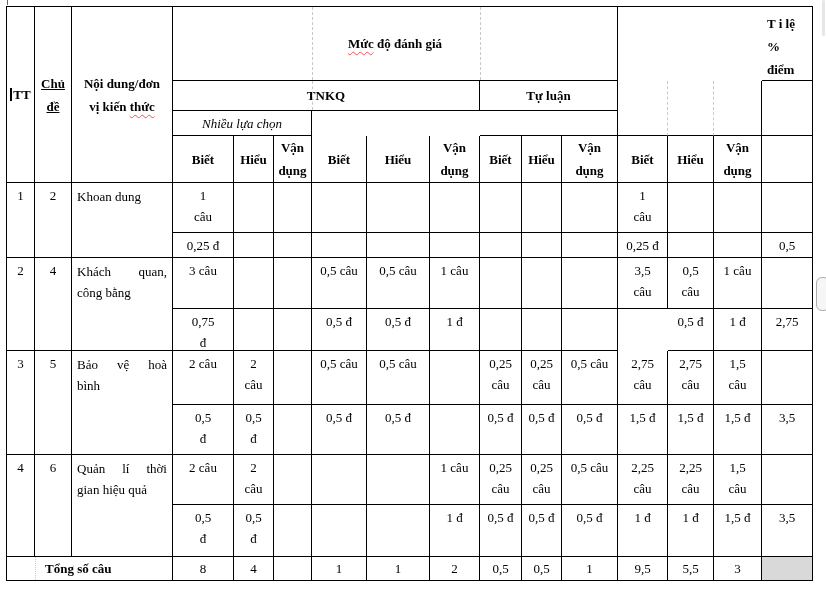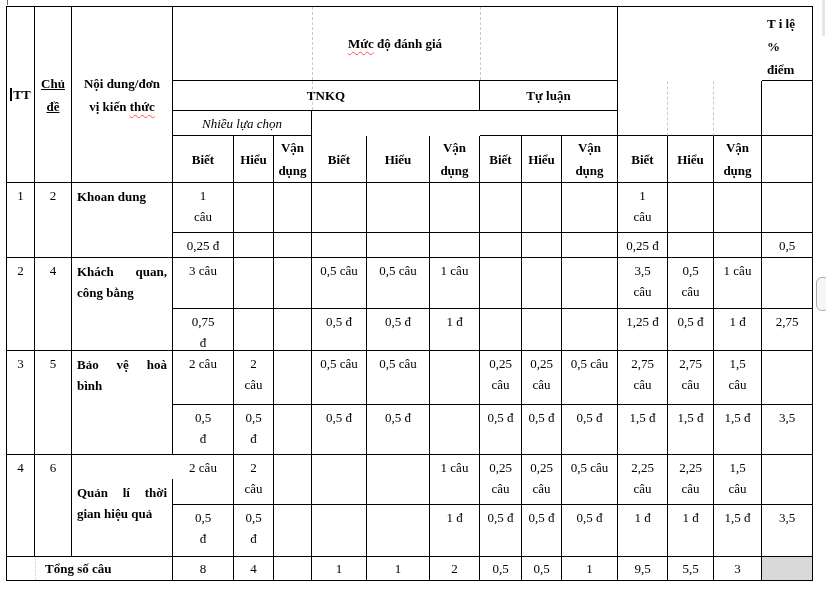--- a/index.html
+++ b/index.html
@@ -20,21 +20,21 @@
     font-size:13px;line-height:21px;
   }
   .tx{white-space:pre-line;}
   
   .h{font-weight:bold;display:flex;align-items:center;justify-content:center;text-align:center;line-height:23px;}
   
   .i{font-style:italic;display:flex;align-items:center;justify-content:center;text-align:center;}
   
   .d{text-align:center;padding-top:2px;}
   
-  .nm{font-weight:bold;padding:3px 5px 0 5px;}
+  .nm{font-weight:normal;padding:3px 5px 0 5px;}
   .nm .line{line-height:21px;}
   .jline{display:flex;justify-content:space-between;}
   
   .tl{display:block;text-align:left;padding:5px 0 0 5px;}
   
   .ft{font-weight:bold;display:flex;align-items:center;padding-left:38px;}
   .ftv{text-align:center;padding-top:1px;}
   .g{background:#d9d9d9;}
   .dr{border-right:1px dashed #c9c9c9;}
   .sep{position:absolute;top:0;bottom:0;width:0;border-left:1px dashed #c9c9c9;}
@@ -189,21 +189,20 @@
     <div class="cell d" style="grid-area: 8 / 4 / span 1 / span 1;"><span class="tx">0,75
 đ</span></div>
     <div class="cell d" style="grid-area: 8 / 5 / span 1 / span 1;"></div>
     <div class="cell d" style="grid-area: 8 / 6 / span 1 / span 1;"></div>
     <div class="cell d" style="grid-area: 8 / 7 / span 1 / span 1;"><span class="tx">0,5 đ</span></div>
     <div class="cell d" style="grid-area: 8 / 8 / span 1 / span 1;"><span class="tx">0,5 đ</span></div>
     <div class="cell d" style="grid-area: 8 / 9 / span 1 / span 1;"><span class="tx">1 đ</span></div>
     <div class="cell d" style="grid-area: 8 / 10 / span 1 / span 1;"></div>
     <div class="cell d" style="grid-area: 8 / 11 / span 1 / span 1;"></div>
     <div class="cell d" style="grid-area: 8 / 12 / span 1 / span 1;"></div>
-    <div class="cell d" style="grid-area: 8 / 13 / span 1 / span 1;"><span class="tx">1,25 đ</span></div>
     <div class="cell d" style="grid-area: 8 / 14 / span 1 / span 1;"><span class="tx">0,5 đ</span></div>
     <div class="cell d" style="grid-area: 8 / 15 / span 1 / span 1;"><span class="tx">1 đ</span></div>
     <div class="cell d" style="grid-area: 8 / 16 / span 1 / span 1;"><span class="tx">2,75</span></div>
     <div class="cell d" style="grid-area: 9 / 1 / span 2 / span 1;"><span class="tx">3</span></div>
     <div class="cell d" style="grid-area: 9 / 2 / span 2 / span 1;"><span class="tx">5</span></div>
     <div class="cell nm" style="grid-area: 9 / 3 / span 2 / span 1;">
       <div class="line jline">
         <span>Bảo</span>
         <span>vệ</span>
         <span>hoà</span>
@@ -239,21 +238,21 @@
     <div class="cell d" style="grid-area: 10 / 9 / span 1 / span 1;"></div>
     <div class="cell d" style="grid-area: 10 / 10 / span 1 / span 1;"><span class="tx">0,5 đ</span></div>
     <div class="cell d" style="grid-area: 10 / 11 / span 1 / span 1;"><span class="tx">0,5 đ</span></div>
     <div class="cell d" style="grid-area: 10 / 12 / span 1 / span 1;"><span class="tx">0,5 đ</span></div>
     <div class="cell d" style="grid-area: 10 / 13 / span 1 / span 1;"><span class="tx">1,5 đ</span></div>
     <div class="cell d" style="grid-area: 10 / 14 / span 1 / span 1;"><span class="tx">1,5 đ</span></div>
     <div class="cell d" style="grid-area: 10 / 15 / span 1 / span 1;"><span class="tx">1,5 đ</span></div>
     <div class="cell d" style="grid-area: 10 / 16 / span 1 / span 1;"><span class="tx">3,5</span></div>
     <div class="cell d" style="grid-area: 11 / 1 / span 2 / span 1;"><span class="tx">4</span></div>
     <div class="cell d" style="grid-area: 11 / 2 / span 2 / span 1;"><span class="tx">6</span></div>
-    <div class="cell nm" style="grid-area: 11 / 3 / span 2 / span 1; margin-top: 24px;">
+    <div class="cell nm" style="grid-area: 11 / 3 / span 2 / span 1;">
       <div class="line jline">
         <span>Quản</span>
         <span>lí</span>
         <span>thời</span>
       </div>
       <div class="line">gian hiệu quả</div>
     </div>
     <div class="cell d" style="grid-area: 11 / 4 / span 1 / span 1;"><span class="tx">2 câu</span></div>
     <div class="cell d" style="grid-area: 11 / 5 / span 1 / span 1;"><span class="tx">2
 câu</span></div>

